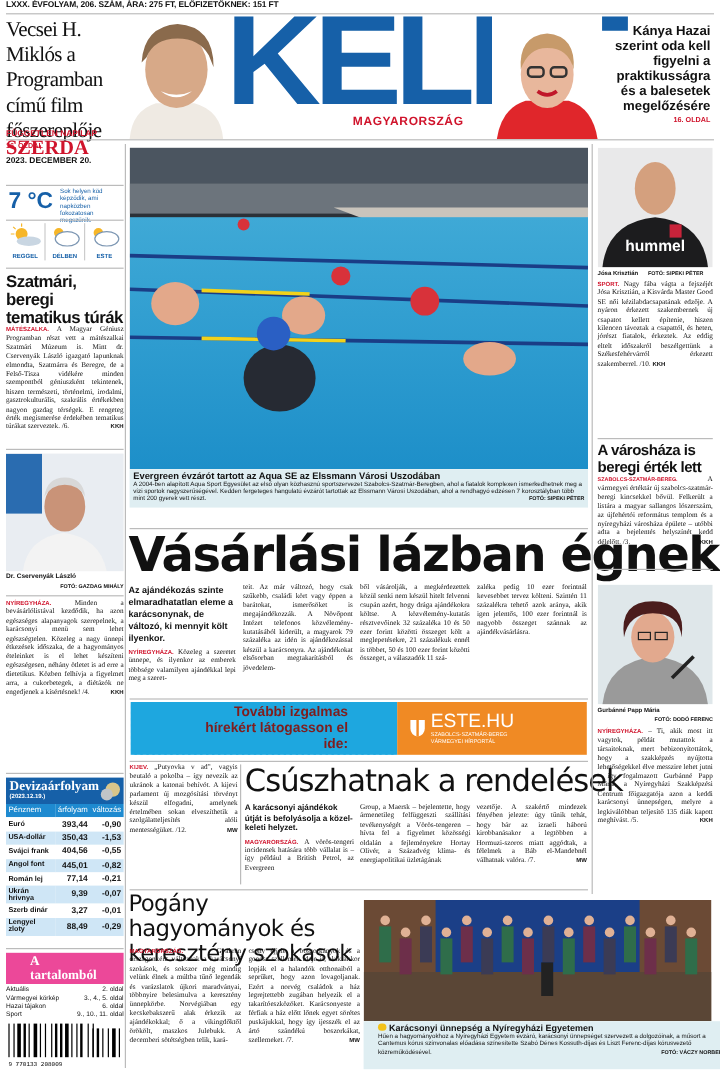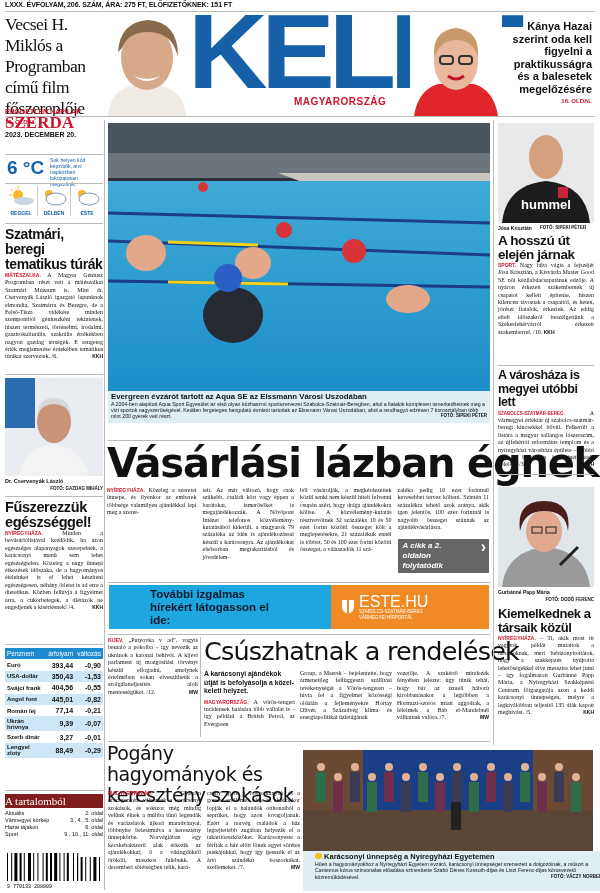--- a/index.html
+++ b/index.html
@@ -66,21 +66,21 @@
   <div class="page-ref">16. OLDAL</div>
 </div>
 <div class="abs hline" style="left:5px;right:5px;top:116px"></div>
 
 <div class="abs left-col" style="top:108px">
   <div class="sans red" style="font-size:7px;font-weight:bold">FÜGGETLEN NAPILAP</div>
   <div class="red" style="font-size:17px;font-weight:bold;line-height:16px">SZERDA</div>
   <div class="sans" style="font-size:7px;font-weight:bold">2023. DECEMBER 20.</div>
 </div>
 <div class="abs hline" style="left:5px;width:98px;top:154px"></div>
-<div class="abs sans" style="left:7px;top:157px;font-size:19px;font-weight:bold;color:#1660a8">6 °C</div>
+<div class="abs sans" style="left:7px;top:157px;font-size:19px;font-weight:bold;color:#1660a8">7 °C</div>
 <div class="abs sans" style="left:50px;top:157px;width:52px;font-size:5.2px;line-height:6px;color:#1660a8">Sok helyen köd képződik, ami napközben fokozatosan megszűnik.</div>
 <div class="abs hline" style="left:5px;width:98px;top:183px"></div>
 
 <div class="abs" style="left:5px;top:186px;width:98px;display:flex">
   <div style="flex:1;text-align:center;border-right:1px solid #ccc">
     <svg width="28" height="20" viewBox="0 0 28 20">
         <circle cx="11" cy="9" r="5" fill="#f6b628"></circle>
         <g stroke="#f6b628" stroke-width="1">
           <line x1="11" y1="0" x2="11" y2="3"></line>
           <line x1="2" y1="9" x2="5" y2="9"></line>
@@ -120,26 +120,33 @@
       <path d="M14 98 Q18 70 48 66 Q78 70 84 98Z" fill="#f3f3f3"></path>
       <ellipse cx="49" cy="44" rx="17" ry="21" fill="#c99378"></ellipse>
       <path d="M32 36 Q34 20 49 20 Q64 20 66 36 Q60 26 49 26 Q38 26 32 36Z" fill="#d8d8d8"></path>
     </svg>
 </div>
 <div class="abs sans" style="left:5px;top:478px;font-size:5.5px;font-weight:bold">Dr. Cservenyák László</div>
 <div class="abs sans" style="left:5px;top:486px;width:98px;text-align:right;font-size:4.5px;font-weight:bold">FOTÓ: GAZDAG MIHÁLY</div>
 <div class="abs hline" style="left:5px;width:98px;top:496px"></div>
 
 <div class="abs left-col" style="top:500px">
-  <div class="h-sans" style="font-size:14.5px;line-height:15px">Fűszerezzük egészséggel!</div>
   <div class="small"><b class="sans red" style="font-size:5px">NYÍREGYHÁZA.</b> <span>Minden a bevásárlólistával kezdődik, ha azon egészséges alapanyagok szerepelnek, a karácsonyi menü sem lehet egészségtelen. Közeleg a nagy ünnepi étkezések időszaka, de a hagyományos ételeinket is el lehet készíteni egészségesen, néhány ötletet is ad erre a dietetikus. Közben felhívja a figyelmet arra, a cukorbetegek, a diétázók ne engedjenek a kísértésnek! /4.</span> <b class="sans" style="font-size:5px;float:right">KKH</b></div>
 </div>
 <div class="abs hline" style="left:5px;width:98px;top:644px"></div>
 
 <div class="abs" style="left:5px;top:648px;width:98px">
+  <div style="background:#1660a8;color:#fff;padding:2px 3px;height:22px;position:relative">
+    <div style="font-size:11px;font-weight:bold;line-height:11px">Devizaárfolyam</div>
+    <div class="sans" style="font-size:5px;font-weight:bold">(2023.12.19.)</div>
+    <svg class="abs" style="right:2px;top:2px" width="18" height="18" viewBox="0 0 18 18">
+        <circle cx="11" cy="8" r="6" fill="#d8c58a"></circle>
+        <circle cx="6" cy="12" r="5" fill="#c0c4c8"></circle>
+      </svg>
+  </div>
   <table class="fx">
     <tbody>
         <tr style="background:#1e8ad0;color:#fff">
       <td>Pénznem</td>
       <td class="n">árfolyam</td>
       <td class="n">változás</td>
     </tr>
     </tbody>
       <tbody id="fx-body">
         <tr style="background: rgb(255, 255, 255);">
@@ -181,21 +188,21 @@
           <td style="font-weight: bold; font-size: 6px;">Lengyel zloty</td>
           <td class="n" style="font-weight: bold; font-size: 7px;">88,49</td>
           <td class="n" style="font-weight: bold; font-size: 7px;">-0,29</td>
         </tr>
       </tbody>
   </table>
 </div>
 <div class="abs hline" style="left:5px;width:98px;top:790px"></div>
 
 <div class="abs" style="left:5px;top:794px;width:98px">
-  <div style="background:#7f1d1d;color:#fff;font-size:11px;font-weight:normal;padding:1px 0">A tartalomból</div>
+  <div style="background:#ec4899;color:#fff;font-size:11px;font-weight:bold;padding:1px 20px">A tartalomból</div>
   <div id="contents-list" class="sans" style="font-size:5.5px;line-height:7px;margin-top:2px">
       <div style="display: flex; justify-content: space-between;">
         <span>Aktuális</span>
         <span>2. oldal</span>
       </div>
       <div style="display: flex; justify-content: space-between;">
         <span>Vármegyei körkép</span>
         <span>3., 4., 5. oldal</span>
       </div>
       <div style="display: flex; justify-content: space-between;">
@@ -274,36 +281,33 @@
   <div class="sans" style="font-size:5.2px;line-height:6.2px">
     <span>A 2004-ben alapított Aqua Sport Egyesület az első olyan közhasznú sportszervezet Szabolcs-Szatmár-Beregben, ahol a fiatalok komplexen ismerkedhetnek meg a vízi sportok nagyszerűségével. Kedden fergeteges hangulatú évzárót tartottak az Elssmann Városi Uszodában, ahol a rendhagyó edzésen 7 korosztályban több mint 200 gyerek vett részt.</span>
     <b style="float:right;font-size:4.5px">FOTÓ: SIPEKI PÉTER</b>
   </div>
 </div>
 <div class="abs hline" style="left:108px;width:382px;top:440px"></div>
 
 <div class="abs h-sans" style="left:107px;top:441px;font-size:40px;line-height:44px;letter-spacing:-1.2px;font-family:'DejaVu Sans',sans-serif">Vásárlási lázban égnek</div>
 <div class="abs" style="left:107px;top:487px;width:382px;display:flex;gap:6px">
   <div style="width:90px">
+    <div class="sans" style="font-size:7.5px;font-weight:bold;line-height:10px;margin-bottom:4px">Az ajándékozás szinte elmaradhatatlan eleme a karácsonynak, de változó, ki mennyit költ ilyenkor.</div>
     <div class="small"><b class="sans red" style="font-size:5px">NYÍREGYHÁZA.</b> <span>Közeleg a szeretet ünnepe, és ilyenkor az emberek többsége valamilyen ajándékkal lepi meg a szeret-</span></div>
   </div>
   <div style="width:92px" class="small">teit. Az már változó, hogy csak szűkebb, családi kört vagy éppen a barátokat, ismerősöket is megajándékozzák. A Növőpont Intézet telefonos közvélemény-kutatásából kiderült, a magyarok 79 százaléka az idén is ajándékozással készül a karácsonyra. Az ajándékokat elsősorban megtakarításból és jövedelem-</div>
   <div style="width:92px" class="small">ből vásárolják, a megkérdezettek közül senki nem készül hitelt felvenni csupán azért, hogy drága ajándékokra költse. A közvélemény-kutatás résztvevőinek 32 százaléka 10 és 50 ezer forint közötti összeget költ a meglepetésekre, 21 százalékuk ennél is többet, 50 és 100 ezer forint közötti összeget, a válaszadók 11 szá-</div>
   <div style="width:92px">
     <div class="small">zaléka pedig 10 ezer forintnál kevesebbet tervez költeni. Szintén 11 százalékra tehető azok aránya, akik igen jelentős, 100 ezer forintnál is nagyobb összeget szánnak az ajándékvásárlásra.</div>
-    <div class="arrowbox sans" style="margin-top:8px;position:relative;padding-right:20px">
-      <span>A cikk a 2. oldalon folytatódik</span>
-      <span class="abs" style="right:3px;top:3px;font-size:16px;font-style:normal">›</span>
-    </div>
   </div>
 </div>
 <div class="abs hline" style="left:108px;width:382px;top:582px"></div>
 
 <div class="abs" style="left:109px;top:585px;width:380px;height:44px;display:flex">
-  <div style="flex:0 0 222px;background:#1ea7df;color:#0f172a;border:1px dashed #fff;outline:3px solid #1ea7df;outline-offset:-3px;display:flex;align-items:center;justify-content:center;text-align:left">
+  <div style="flex:0 0 222px;background:#1ea7df;color:#7f1d1d;border:1px dashed #fff;outline:3px solid #1ea7df;outline-offset:-3px;display:flex;align-items:center;justify-content:center;text-align:right">
     <div class="sans" style="font-size:11.5px;font-weight:bold;line-height:13px;width:140px">További izgalmas hírekért látogasson el ide:</div>
   </div>
   <div style="flex:1;background:#f08a24;color:#fff;display:flex;align-items:center;padding-left:10px;gap:4px">
     <svg width="14" height="16" viewBox="0 0 14 16">
         <path d="M1 1 H13 V8 Q13 13 7 15 Q1 13 1 8Z" fill="#fff"></path>
         <rect x="6" y="1" width="2" height="14" fill="#f08a24"></rect>
       </svg>
     <div>
       <div class="sans" style="font-size:16px;line-height:15px">ESTE.HU</div>
       <div class="sans" style="font-size:4.5px;line-height:6px;width:90px">SZABOLCS-SZATMÁR-BEREG VÁRMEGYEI HÍRPORTÁL</div>
@@ -389,41 +393,39 @@
       <path d="M4 100 Q8 62 48 58 Q88 62 92 100Z" fill="#1c1c1e"></path>
       <ellipse cx="48" cy="34" rx="17" ry="22" fill="#d4a07e"></ellipse>
       <text x="48" y="86" text-anchor="middle" fill="#fff" font-size="13" font-weight="bold" font-family="Liberation Sans, sans-serif">hummel</text>
       <rect x="60" y="64" width="10" height="11" fill="#c8233a"></rect>
     </svg>
 </div>
 <div class="abs sans" style="left:498px;top:225px;font-size:5px;font-weight:bold">Jósa Krisztián</div>
 <div class="abs sans" style="left:540px;top:225px;font-size:4.5px;font-weight:bold">FOTÓ: SIPEKI PÉTER</div>
 
 <div class="abs" style="left:498px;top:234px;width:96px">
-  <div class="h-sans" style="font-size:13.5px;line-height:14px">A hosszú út elején járnak</div>
   <div class="small"><b class="sans red" style="font-size:5px">SPORT.</b> <span>Nagy fába vágta a fejszéjét Jósa Krisztián, a Kisvárda Master Good SE női kézilabdacsapatának edzője. A nyáron érkezett szakembernek új csapatot kellett építenie, hiszen kilencen távoztak a csapattól, és heten, jórészt fiatalok, érkeztek. Az eddig eltelt időszakról beszélgettünk a Székesfehérvárról érkezett szakemberrel. /10.</span> <b class="sans" style="font-size:5px">KKH</b></div>
 </div>
 <div class="abs hline" style="left:498px;width:96px;top:365px"></div>
 
 <div class="abs" style="left:498px;top:369px;width:96px">
-  <div class="h-sans" style="font-size:12.5px;line-height:13.5px">A városháza is megyei utóbbi lett</div>
+  <div class="h-sans" style="font-size:12.5px;line-height:13.5px">A városháza is beregi érték lett</div>
   <div class="small"><b class="sans red" style="font-size:4.5px">SZABOLCS-SZATMÁR-BEREG.</b> <span>A vármegyei értéktár új szabolcs-szatmár-beregi kincsekkel bővül. Felkerült a listára a magyar sallangos lószerszám, az újfehértói református templom és a nyíregyházi városháza épülete – utóbbi adta a bejelentés helyszínét kedd délelőtt. /3.</span> <b class="sans" style="font-size:5px;float:right">KKH</b></div>
 </div>
 <div class="abs hline" style="left:498px;width:96px;top:474px"></div>
 
 <div class="abs" style="left:498px;top:487px;width:96px;height:100px;overflow:hidden">
   <svg width="96" height="100" viewBox="0 0 96 100">
       <rect width="96" height="100" fill="#dfe7ea"></rect>
       <path d="M4 100 Q8 64 48 60 Q88 64 92 100Z" fill="#9a9a9a"></path>
       <ellipse cx="46" cy="44" rx="18" ry="21" fill="#e2a98e"></ellipse>
       <path d="M22 44 Q18 14 46 14 Q74 14 70 44 Q68 24 46 24 Q26 24 22 44Z" fill="#4b1d1d"></path>
       <rect x="34" y="40" width="10" height="6" fill="none" stroke="#222"></rect>
       <rect x="48" y="40" width="10" height="6" fill="none" stroke="#222"></rect>
       <line x1="62" y1="78" x2="80" y2="60" stroke="#222" stroke-width="3"></line>
     </svg>
 </div>
 <div class="abs sans" style="left:498px;top:589px;font-size:5px;font-weight:bold">Gurbánné Papp Mária</div>
 <div class="abs sans" style="left:498px;top:597px;width:96px;text-align:right;font-size:4.5px;font-weight:bold">FOTÓ: DODÓ FERENC</div>
 
 <div class="abs" style="left:498px;top:607px;width:96px">
-  <div class="h-sans" style="font-size:13px;line-height:14px">Kiemelkednek a társaik közül</div>
   <div class="small"><b class="sans red" style="font-size:5px">NYÍREGYHÁZA.</b> <span>– Ti, akik most itt vagytok, példát mutattok a társaitoknak, mert bebizonyítottátok, hogy a szakképzés nyújtotta lehetőségekkel élve messzire lehet jutni – így fogalmazott Gurbánné Papp Mária, a Nyíregyházi Szakképzési Centrum főigazgatója azon a keddi karácsonyi ünnepségen, melyre a legkiválóbban teljesítő 135 diák kapott meghívást. /5.</span> <b class="sans" style="font-size:5px;float:right">KKH</b></div>
 </div>
 
 </body></html>

